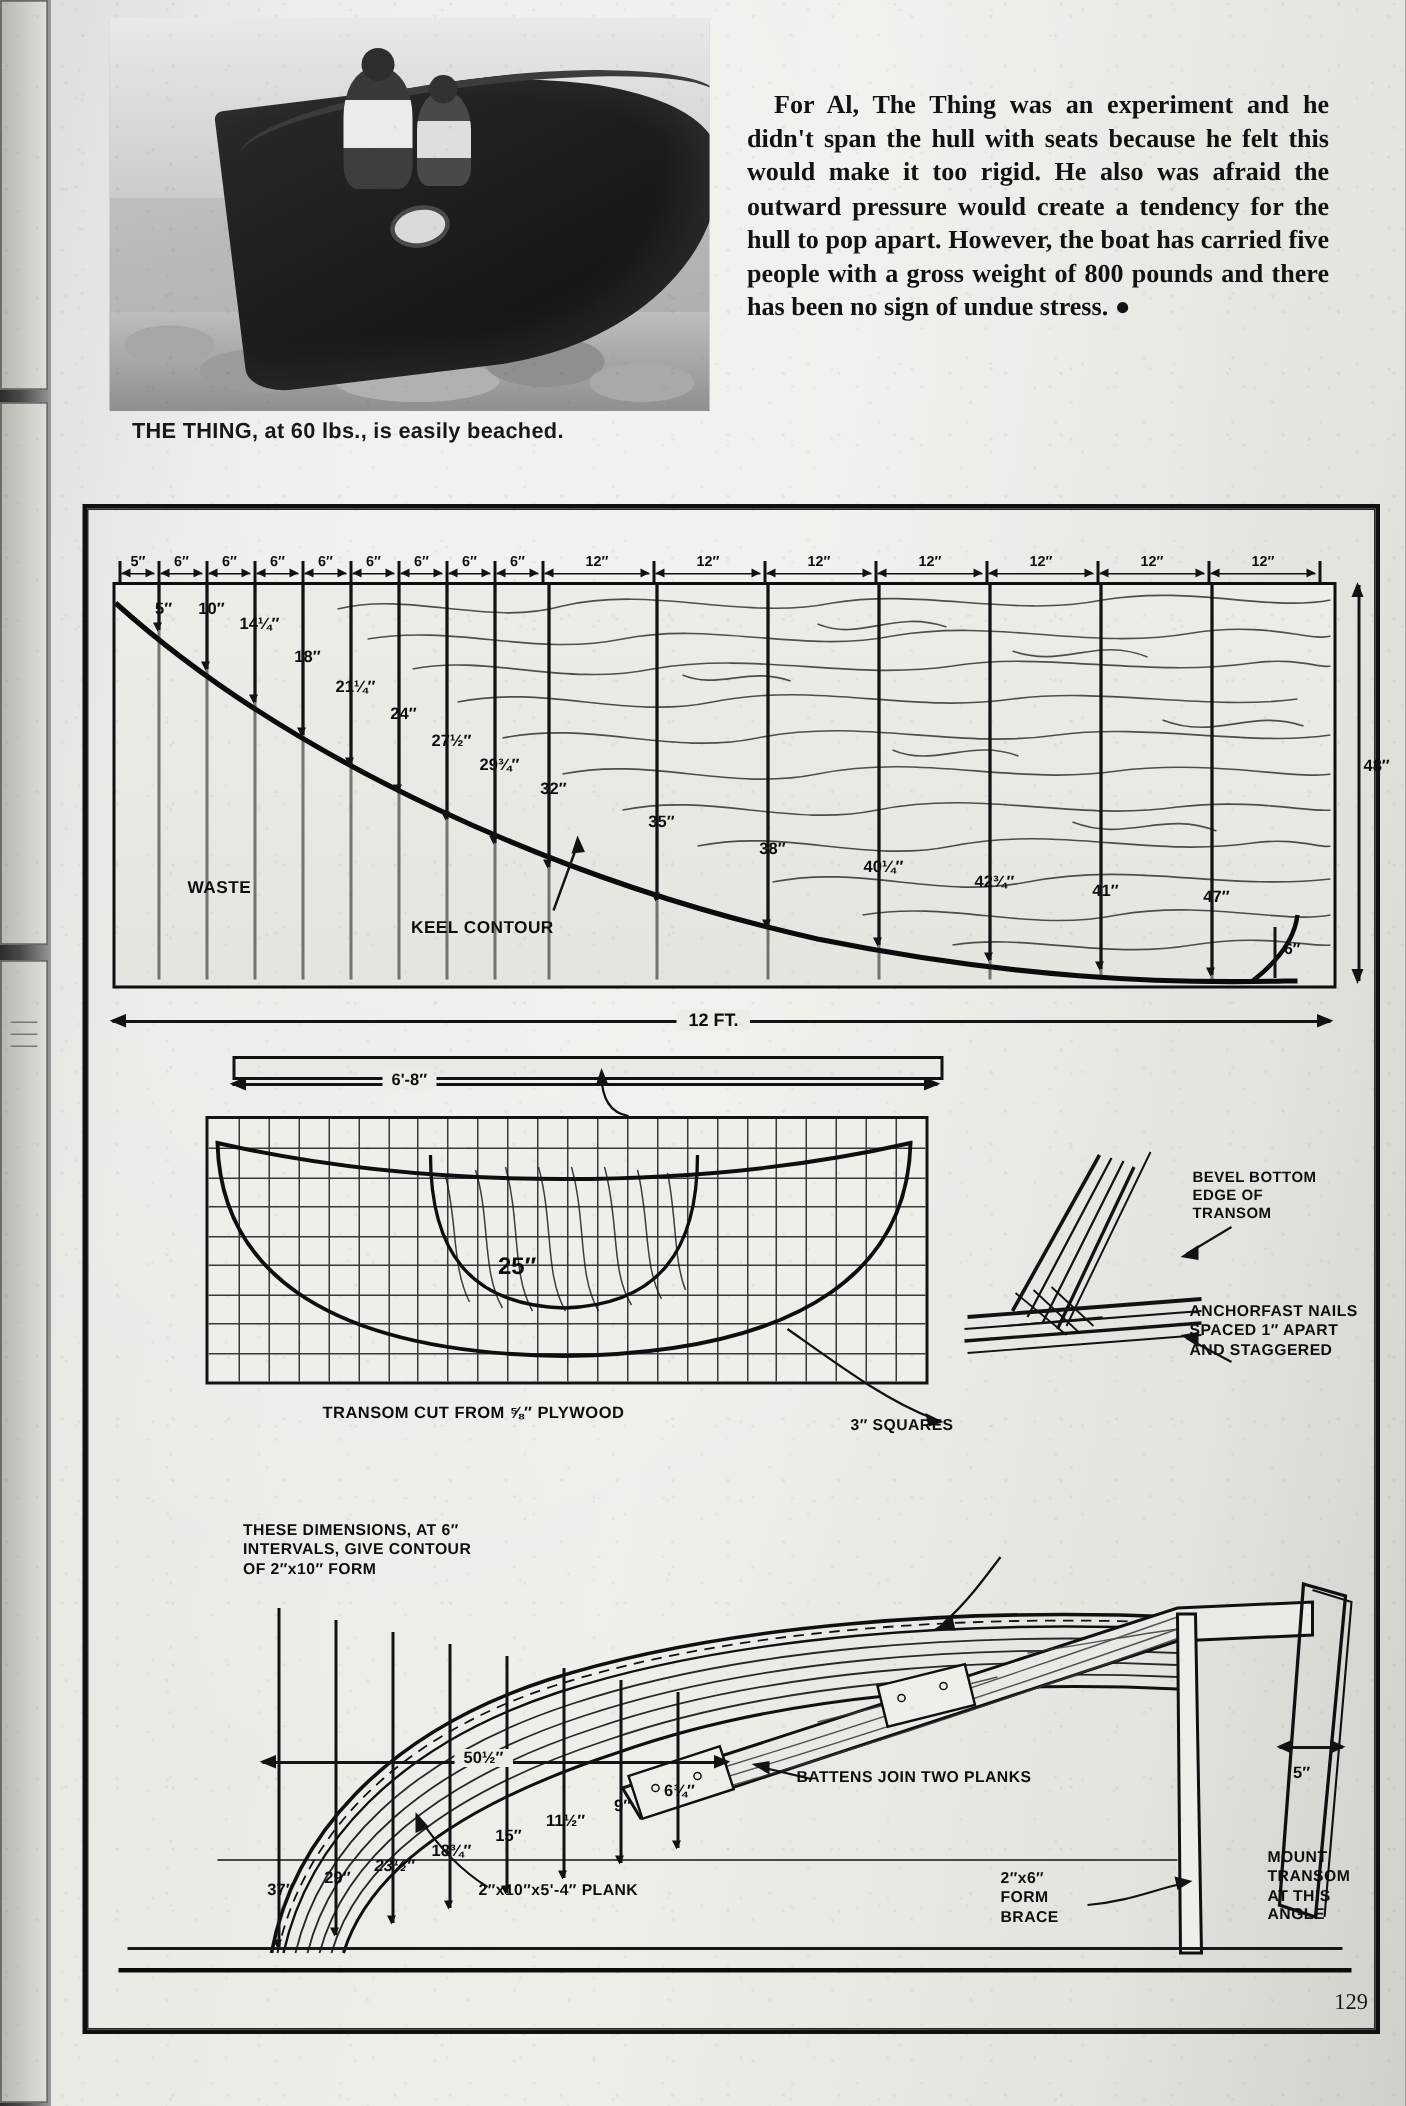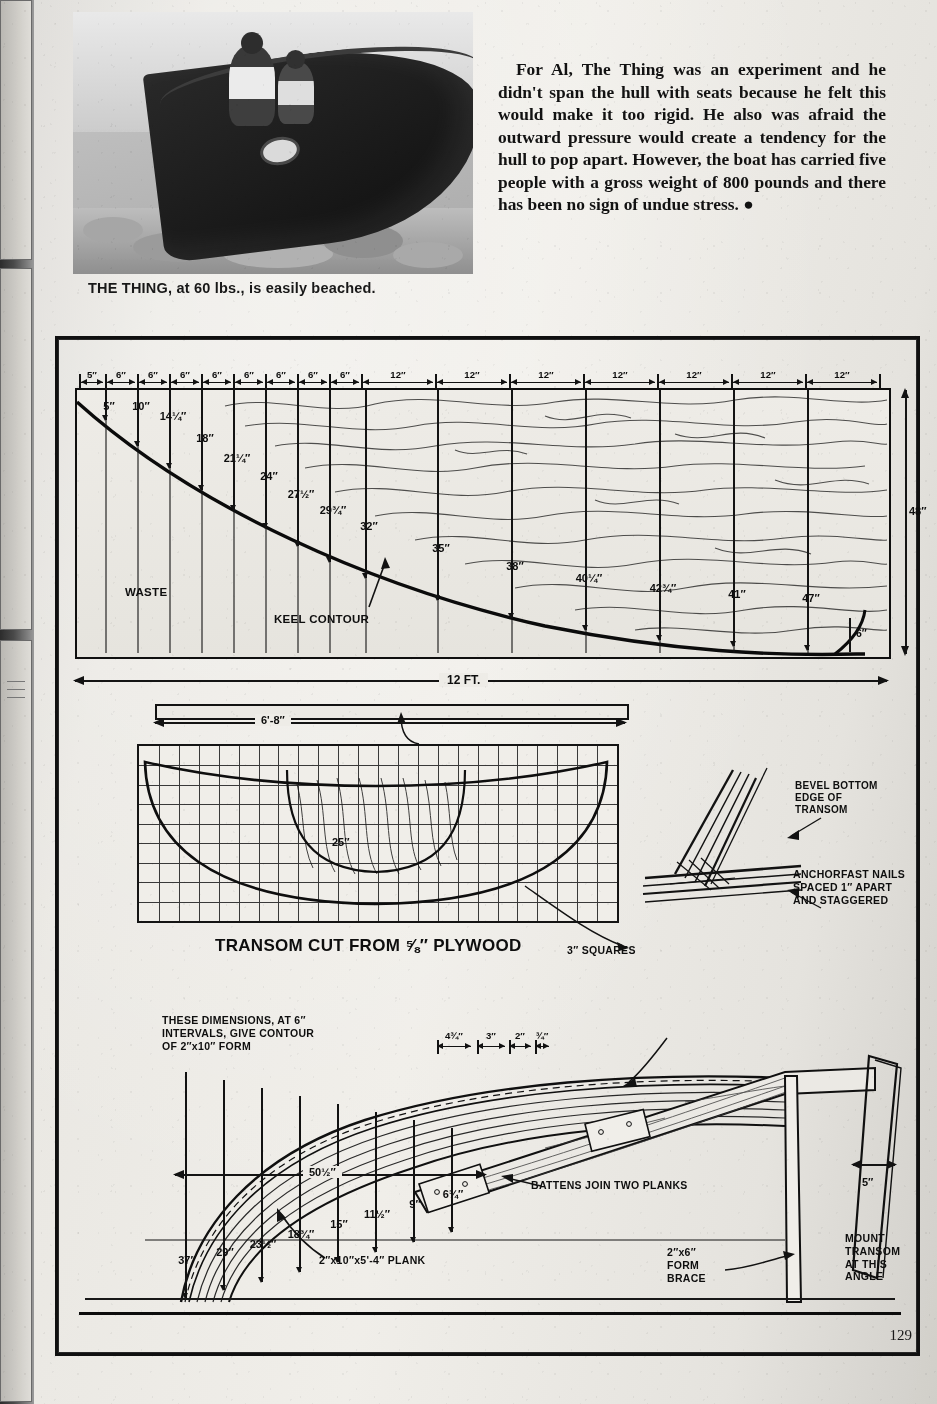--- a/index.html
+++ b/index.html
@@ -338,21 +338,21 @@
       <div class="dim" style="left:842px;top:155px;font-size:11px">48″</div>
 
       <div class="vline" style="left:782px;top:268px;height:34px;"></div>
       <div class="dim" style="left:789px;top:277px;font-size:10.5px">6″</div>
 
       <div class="hline" style="left:8px;top:330px;width:812px;"></div>
       <svg style="position:absolute;left:6px;top:324px" width="818" height="13">
         <polygon points="0,6.5 11,2 11,11" fill="#141414"></polygon>
         <polygon points="816,6.5 805,2 805,11" fill="#141414"></polygon>
       </svg>
-      <div class="dim" style="left:372px;top:323px;font-size:12px;background:#eceae5;padding:0 8px;text-align:center;">12 FT.</div>
+      <div class="dim" style="left:384px;top:323px;font-size:12px;background:#eceae5;padding:0 8px;text-align:center;">12 FT.</div>
 
     </div>
 
     <div id="panel2">
 
       <div id="doubler"></div>
       <svg style="position:absolute;left:300px;top:18px" width="70" height="34">
         <path d="M52,32 C40,30 34,20 34,4" class="stroke" stroke-width="1.5"></path>
         <polygon points="34,0 30,12 39,12" fill="#141414"></polygon>
       </svg>
@@ -408,23 +408,23 @@
           <path d="M180,36 C190,68 184,104 198,128"></path>
           <path d="M200,34 C210,70 204,106 218,130"></path>
           <path d="M222,34 C232,70 226,106 240,130"></path>
           <path d="M244,34 C254,70 248,106 262,130"></path>
           <path d="M266,34 C276,70 270,104 284,126"></path>
           <path d="M288,36 C296,68 292,100 304,122"></path>
           <path d="M308,38 C314,66 312,96 320,116"></path>
         </g>
       </svg>
 
-      <div class="dim" style="left:265px;top:142px;font-size:11px">25″</div>
-
-      <div class="lbl" style="left:148px;top:242px;font-size:17px">TRANSOM CUT FROM ⅝″ PLYWOOD</div>
+      <div class="dim" style="left:265px;top:142px;font-size:16px">25″</div>
+
+      <div class="lbl" style="left:148px;top:242px;font-size:11px">TRANSOM CUT FROM ⅝″ PLYWOOD</div>
 
       <svg style="position:absolute;left:452px;top:190px" width="120" height="70">
         <path d="M6,2 C40,26 72,50 104,62" class="stroke" stroke-width="1.5"></path>
         <polygon points="110,64 98,58 100,67" fill="#141414"></polygon>
       </svg>
       <div class="lbl" style="left:500px;top:250px;font-size:10.5px">3″ SQUARES</div>
     </div>
 
     <div id="panel3">
       <svg width="290" height="185">
@@ -512,47 +512,33 @@
 
         <path d="M60,224 L700,224" stroke="#141414" stroke-width="1" fill="none"></path>
       </svg>
 
       <div style="position:absolute;left:18px;top:20px;width:812px;height:290px" id="offsets-layer2">
           <div class="offarrow" style="left: 100px; top: 56px; height: 226px;"></div>
           <div class="offlbl" style="left: 102px; top: 238px;">37″</div>
           <div class="offarrow" style="left: 138px; top: 64px; height: 210px;"></div>
           <div class="offlbl" style="left: 140px; top: 230px;">29″</div>
           <div class="offarrow" style="left: 176px; top: 72px; height: 194px;"></div>
-          <div class="offlbl" style="left: 178px; top: 222px;">23½″</div>
+          <div class="offlbl" style="left: 178px; top: 222px; font-style: italic;">23½″</div>
           <div class="offarrow" style="left: 214px; top: 80px; height: 176px;"></div>
           <div class="offlbl" style="left: 216px; top: 212px;">18¾″</div>
           <div class="offarrow" style="left: 252px; top: 88px; height: 158px;"></div>
           <div class="offlbl" style="left: 254px; top: 202px;">15″</div>
           <div class="offarrow" style="left: 290px; top: 96px; height: 140px;"></div>
           <div class="offlbl" style="left: 292px; top: 192px;">11½″</div>
           <div class="offarrow" style="left: 328px; top: 104px; height: 122px;"></div>
           <div class="offlbl" style="left: 330px; top: 182px;">9″</div>
           <div class="offarrow" style="left: 366px; top: 112px; height: 104px;"></div>
           <div class="offlbl" style="left: 368px; top: 172px;">6¾″</div>
         </div>
 
-      <div style="position:absolute;left:18px;top:20px;width:812px;height:40px" id="smalldims">
-          <div class="arrowline" style="left: 352px; width: 34px; top: 30px;"></div>
-          <div class="topdim" style="left: 369px; top: 14px;">4¾″</div>
-          <div class="tick" style="left: 352px; top: 24px; height: 14px;"></div>
-          <div class="arrowline" style="left: 392px; width: 28px; top: 30px;"></div>
-          <div class="topdim" style="left: 406px; top: 14px;">3″</div>
-          <div class="tick" style="left: 392px; top: 24px; height: 14px;"></div>
-          <div class="arrowline" style="left: 424px; width: 22px; top: 30px;"></div>
-          <div class="topdim" style="left: 435px; top: 14px;">2″</div>
-          <div class="tick" style="left: 424px; top: 24px; height: 14px;"></div>
-          <div class="arrowline" style="left: 450px; width: 14px; top: 30px;"></div>
-          <div class="topdim" style="left: 457px; top: 14px;">¾″</div>
-          <div class="tick" style="left: 450px; top: 24px; height: 14px;"></div>
-        </div>
 
       <div class="hline" style="left:108px;top:178px;width:310px;"></div>
       <svg style="position:absolute;left:106px;top:172px" width="316" height="13">
         <polygon points="0,6.5 11,2 11,11" fill="#141414"></polygon>
         <polygon points="314,6.5 303,2 303,11" fill="#141414"></polygon>
       </svg>
       <div class="dim" style="left:236px;top:170px;font-size:11px;background:#eceae5;padding:0 6px;">50½″</div>
 
       <svg style="position:absolute;left:420px;top:168px" width="60" height="30">
         <path d="M54,22 L20,14" class="stroke" stroke-width="1.5"></path>

